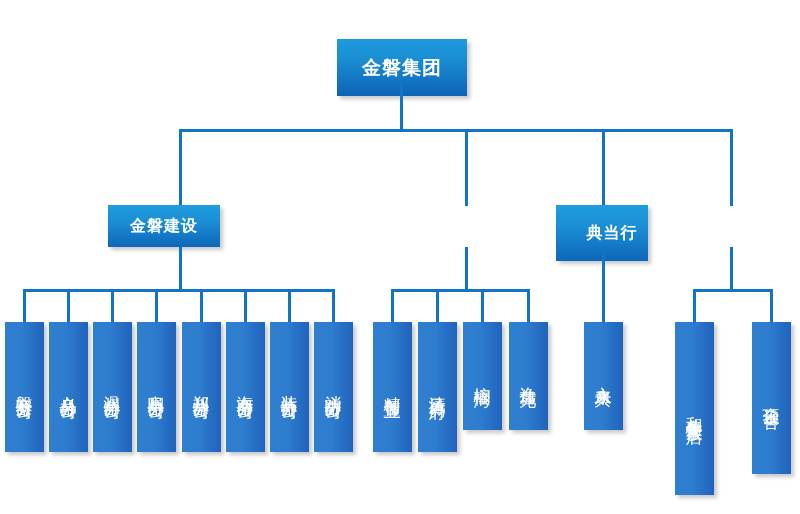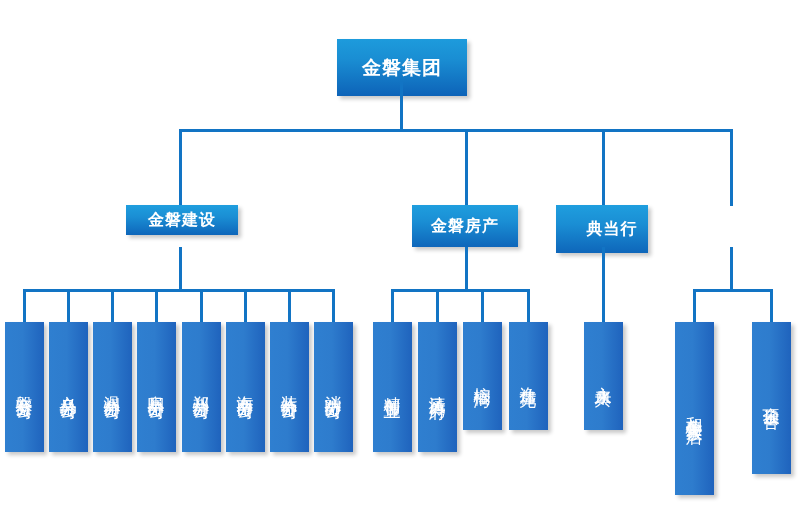--- a/index.html
+++ b/index.html
@@ -75,25 +75,24 @@
 
   <div class="conn conn-v" style="left:400px; top:82px; width:3px; height:48px;"></div>
 
   <div class="conn conn-h" style="left:180px; top:129px; width:553px;"></div>
 
   <div class="conn conn-v" style="left:179px; top:129px; height:77px;"></div>
   <div class="conn conn-v" style="left:465px; top:129px; height:77px;"></div>
   <div class="conn conn-v" style="left:602px; top:129px; height:77px;"></div>
   <div class="conn conn-v" style="left:730px; top:129px; height:77px;"></div>
 
-  <div class="node node-l2" style="left:126px; top:205px; width:112px; height:30px;">金磐建设</div>
+  <div class="node node-l2" style="left:108px; top:205px; width:112px; height:42px;">金磐建设</div>
 
-  <div class="node node-l2" style="left:412px; top:205px; width:106px; height:42px;">金磐房产</div>
 
-  <div class="node node-l2" style="left:556px; top:205px; width:92px; height:48px;padding-left:20px;">典当行</div>
+  <div class="node node-l2" style="left:556px; top:205px; width:92px; height:56px;padding-left:20px;">典当行</div>
 
 
   <div class="conn conn-v" style="left:179px; top:247px; height:44px;"></div>
   <div class="conn conn-h" style="left:23px; top:289px; width:312px;"></div>
 
   <div class="conn conn-v" style="left:23px;  top:289px; height:34px;"></div>
   <div class="conn conn-v" style="left:67px;  top:289px; height:34px;"></div>
   <div class="conn conn-v" style="left:111px; top:289px; height:34px;"></div>
   <div class="conn conn-v" style="left:155px; top:289px; height:34px;"></div>
   <div class="conn conn-v" style="left:200px; top:289px; height:34px;"></div>

